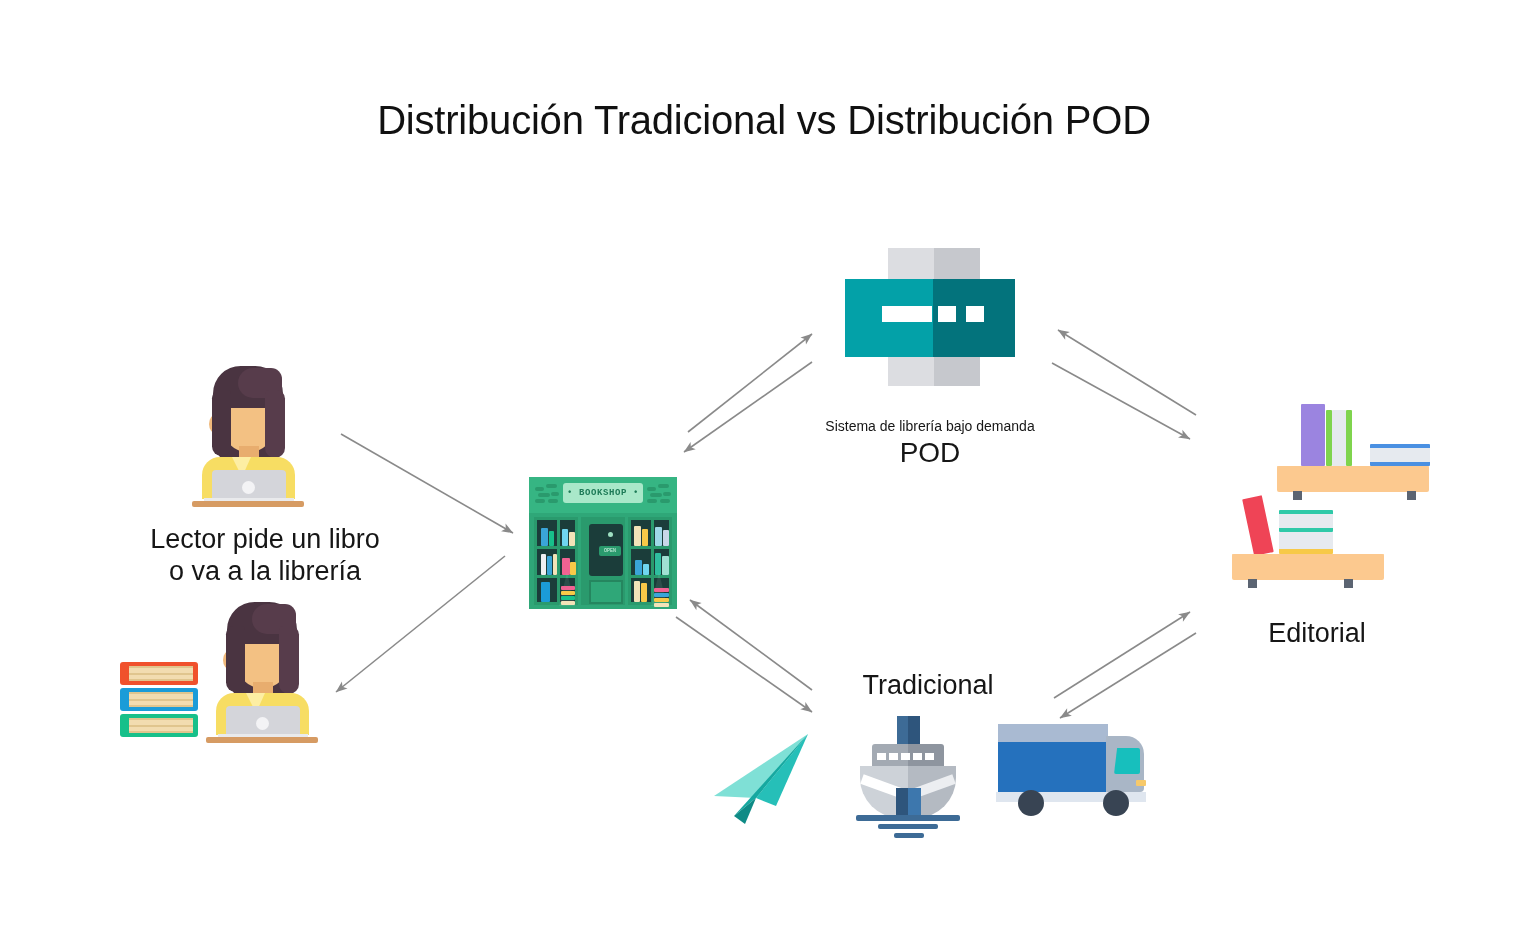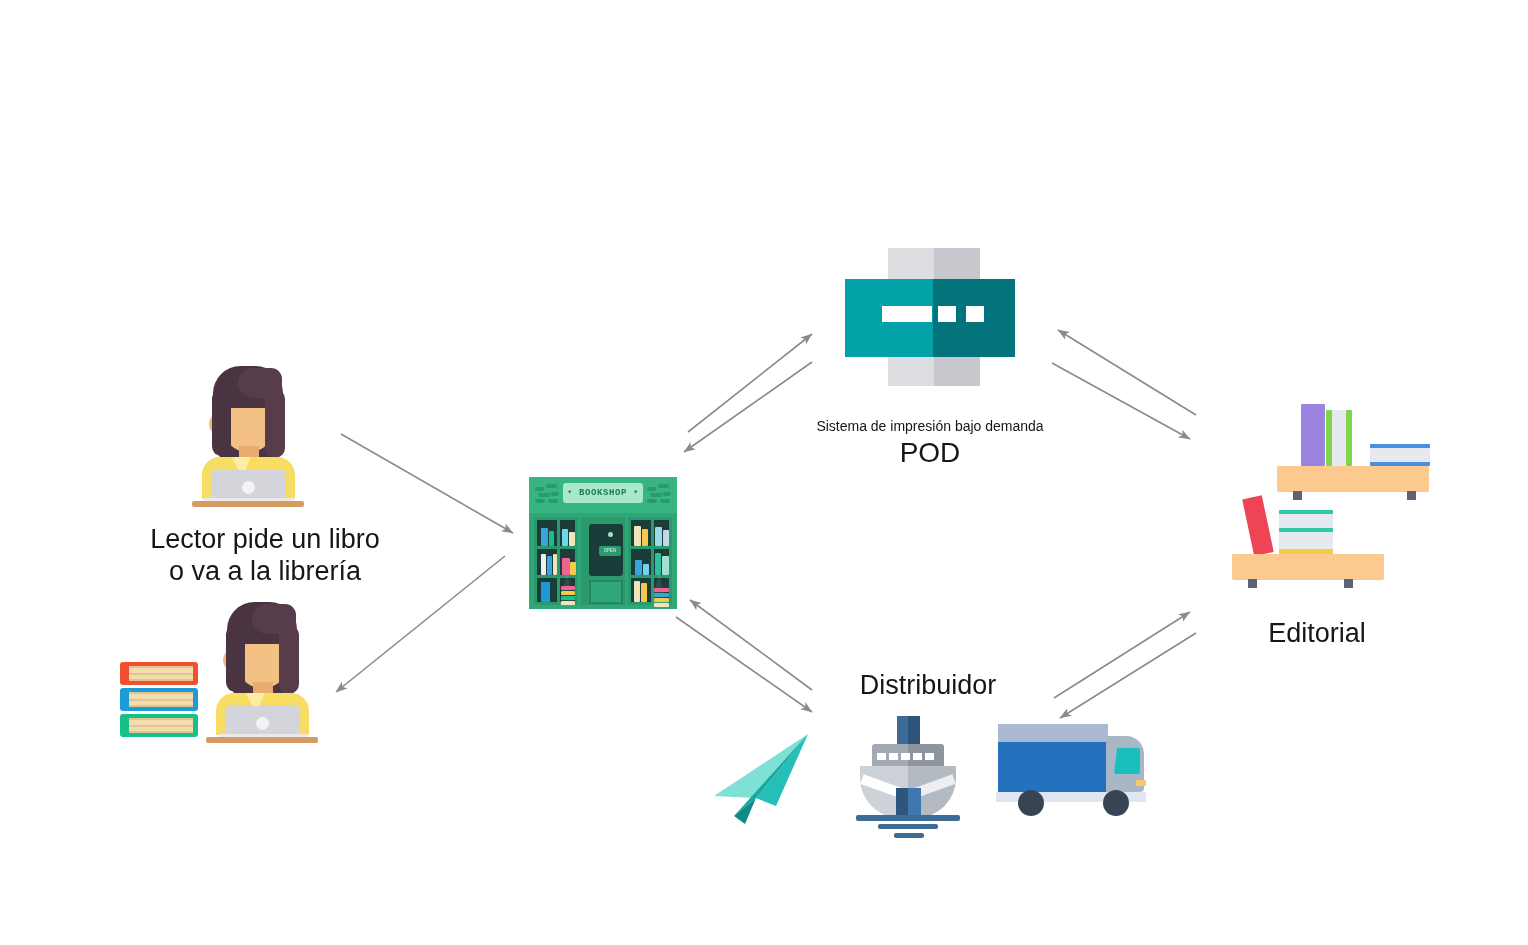--- a/index.html
+++ b/index.html
@@ -278,20 +278,21 @@
   }
   .truck .headlight { position:absolute; left:140px; top:64px; width:10px; height:6px; background:#f7c96a; border-radius:1px; }
   .truck .underbody { position:absolute; left:0px; top:76px; width:150px; height:10px; background:#dfe6ef; }
   .truck .wheel { position:absolute; top:74px; width:26px; height:26px; background:#384453; border-radius:50%; }
 </style>
 </head>
 <body>
 
 <div id="canvas">
 
+  <div id="page-title">Distribución Tradicional vs Distribución POD</div>
 
   <svg id="arrow-layer" viewBox="0 0 1528 945" xmlns="http://www.w3.org/2000/svg">
     <defs>
       <marker id="ah" markerWidth="9" markerHeight="9" refX="7.4" refY="3.1" orient="auto" markerUnits="strokeWidth">
         <path d="M0.4,0.3 L7.6,3.1 L0.4,5.9 L2.2,3.1 Z" fill="#8a8a8a"></path>
       </marker>
     </defs>
     <g stroke="#8a8a8a" stroke-width="1.6" fill="none" marker-end="url(#ah)">
 
       <line x1="341" y1="434" x2="513" y2="533"></line>
@@ -450,21 +451,21 @@
       <div class="a"></div>
         <div class="b"></div>
     </div>
     <div class="body-l"></div>
     <div class="body-r"></div>
     <div class="slot-wide"></div>
     <div class="slot-s1"></div>
     <div class="slot-s2"></div>
   </div>
 
-  <div class="label" style="left:718px; top:418px; width:424px; font-size:14px;">Sistema de impresión bajo demanda</div>
+  <div class="label" style="left:718px; top:418px; width:424px; font-size:14px;">Sistema de librería bajo demanda</div>
   <div class="label" style="left:788px; top:436px; width:284px; font-size:28px;">POD</div>
 
   <div class="node shelfunit" style="left:1277px; top:408px;">
     <div class="vbook" style="left:24px; width:24px; height:62px; background:#9b84e0;"></div>
     <div class="vbook" style="left:49px; width:6px;  height:56px; background:#7fd44e;"></div>
     <div class="vbook" style="left:55px; width:14px; height:56px; background:#e6eaef;"></div>
     <div class="vbook" style="left:69px; width:6px;  height:56px; background:#7fd44e;"></div>
     <div class="hbook" style="left:93px; bottom:34px; width:60px; height:22px; background:#e6eaef; border-top:4px solid #4a90e2; border-bottom:4px solid #4a90e2; box-sizing:border-box;"></div>
     <div class="board-top"></div>
     <div class="board"></div>
@@ -477,21 +478,21 @@
     <div class="hbook" style="left:47px; bottom:56px; width:54px; height:22px; background:#e6eaef; border-top:4px solid #2fc9a8; border-bottom:4px solid #2fc9a8; box-sizing:border-box;"></div>
     <div class="hbook" style="left:47px; bottom:34px; width:54px; height:22px; background:#e6eaef; border-top:2px solid #e6eaef; border-bottom:5px solid #f7c948; box-sizing:border-box;"></div>
     <div class="board-top"></div>
     <div class="board"></div>
     <div class="leg" style="left:16px;"></div>
     <div class="leg" style="left:112px;"></div>
   </div>
 
   <div class="label" style="left:1187px; top:618px; width:260px; font-size:27px;">Editorial</div>
 
-  <div class="label" style="left:793px; top:670px; width:270px; font-size:27px;">Distribuidor</div>
+  <div class="label" style="left:793px; top:670px; width:270px; font-size:27px;">Tradicional</div>
 
   <div class="node plane" style="left:712px; top:728px;">
     <svg width="105" height="100" viewBox="0 0 105 100" xmlns="http://www.w3.org/2000/svg">
       <polygon points="2,68 96,6 44,70" fill="#7fe0d6"></polygon>
       <polygon points="44,70 96,6 64,78" fill="#26bfb8"></polygon>
       <polygon points="22,88 96,6 44,70" fill="#16a8a0"></polygon>
       <polygon points="22,88 44,70 33,96" fill="#0f8b86"></polygon>
     </svg>
   </div>
 

